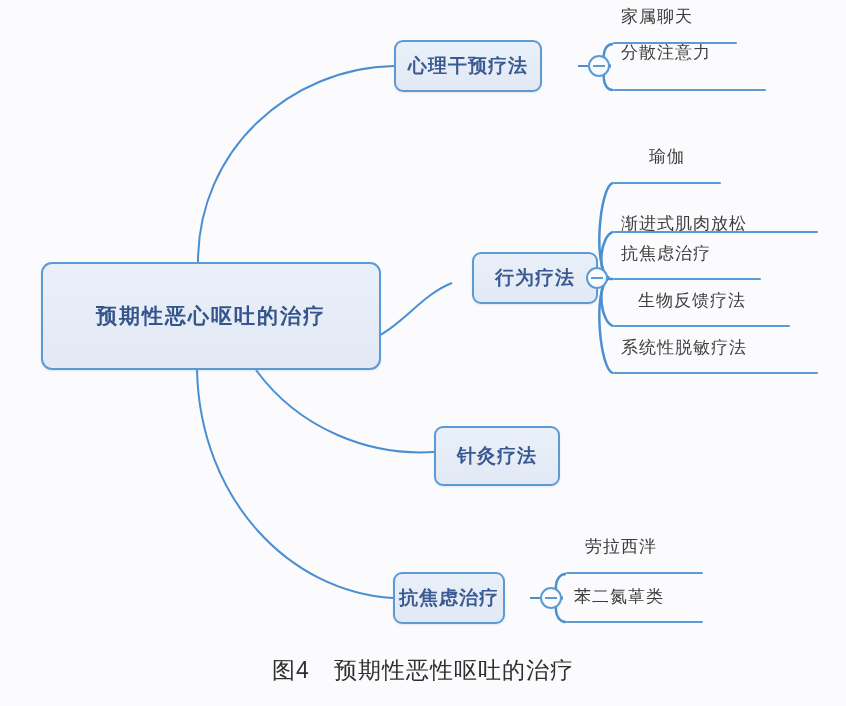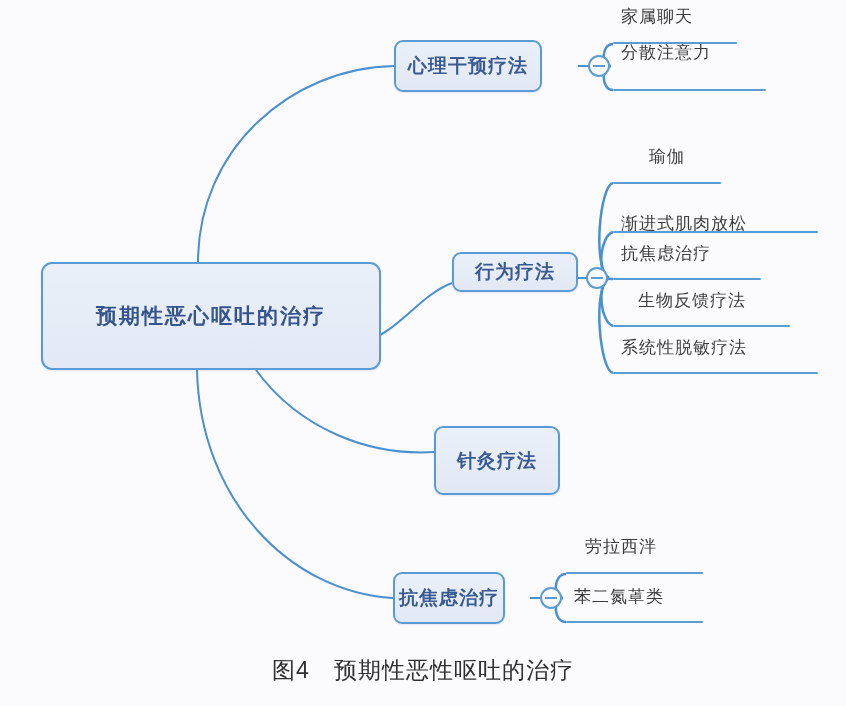--- a/index.html
+++ b/index.html
@@ -140,21 +140,21 @@
   <div class="toggle" style="left:588px; top:55px;"></div>
   <div class="leaf" style="left:621px; top:8px;">
     <span>家属聊天</span>
   </div>
   <div class="leaf-underline" style="left:613px; top:42px; width:124px;"></div>
   <div class="leaf" style="left:621px; top:44px;">
     <span>分散注意力</span>
   </div>
   <div class="leaf-underline" style="left:613px; top:89px; width:153px;"></div>
 
-  <div class="node branch" style="left:452px; top:252px; width:126px; height:40px;">
+  <div class="node branch" style="left:472px; top:252px; width:126px; height:52px;">
     <span>行为疗法</span>
   </div>
   <div class="toggle" style="left:586px; top:267px;"></div>
   <div class="leaf" style="left:621px; top:148px;margin-left:28px;">
     <span>瑜伽</span>
   </div>
   <div class="leaf-underline" style="left:613px; top:182px; width:108px;"></div>
   <div class="leaf" style="left:621px; top:215px;">
     <span>渐进式肌肉放松</span>
   </div>
@@ -165,21 +165,21 @@
   <div class="leaf-underline" style="left:613px; top:278px; width:148px;"></div>
   <div class="leaf" style="left:621px; top:292px;margin-left:17px;">
     <span>生物反馈疗法</span>
   </div>
   <div class="leaf-underline" style="left:613px; top:325px; width:177px;"></div>
   <div class="leaf" style="left:621px; top:339px;">
     <span>系统性脱敏疗法</span>
   </div>
   <div class="leaf-underline" style="left:613px; top:372px; width:205px;"></div>
 
-  <div class="node branch" style="left:434px; top:426px; width:126px; height:69px;">
+  <div class="node branch" style="left:434px; top:426px; width:126px; height:60px;">
     <span>针灸疗法</span>
   </div>
 
   <div class="node branch" style="left:393px; top:572px; width:112px; height:52px;">
     <span>抗焦虑治疗</span>
   </div>
   <div class="toggle" style="left:540px; top:587px;"></div>
   <div class="leaf" style="left:585px; top:538px;">
     <span>劳拉西泮</span>
   </div>

